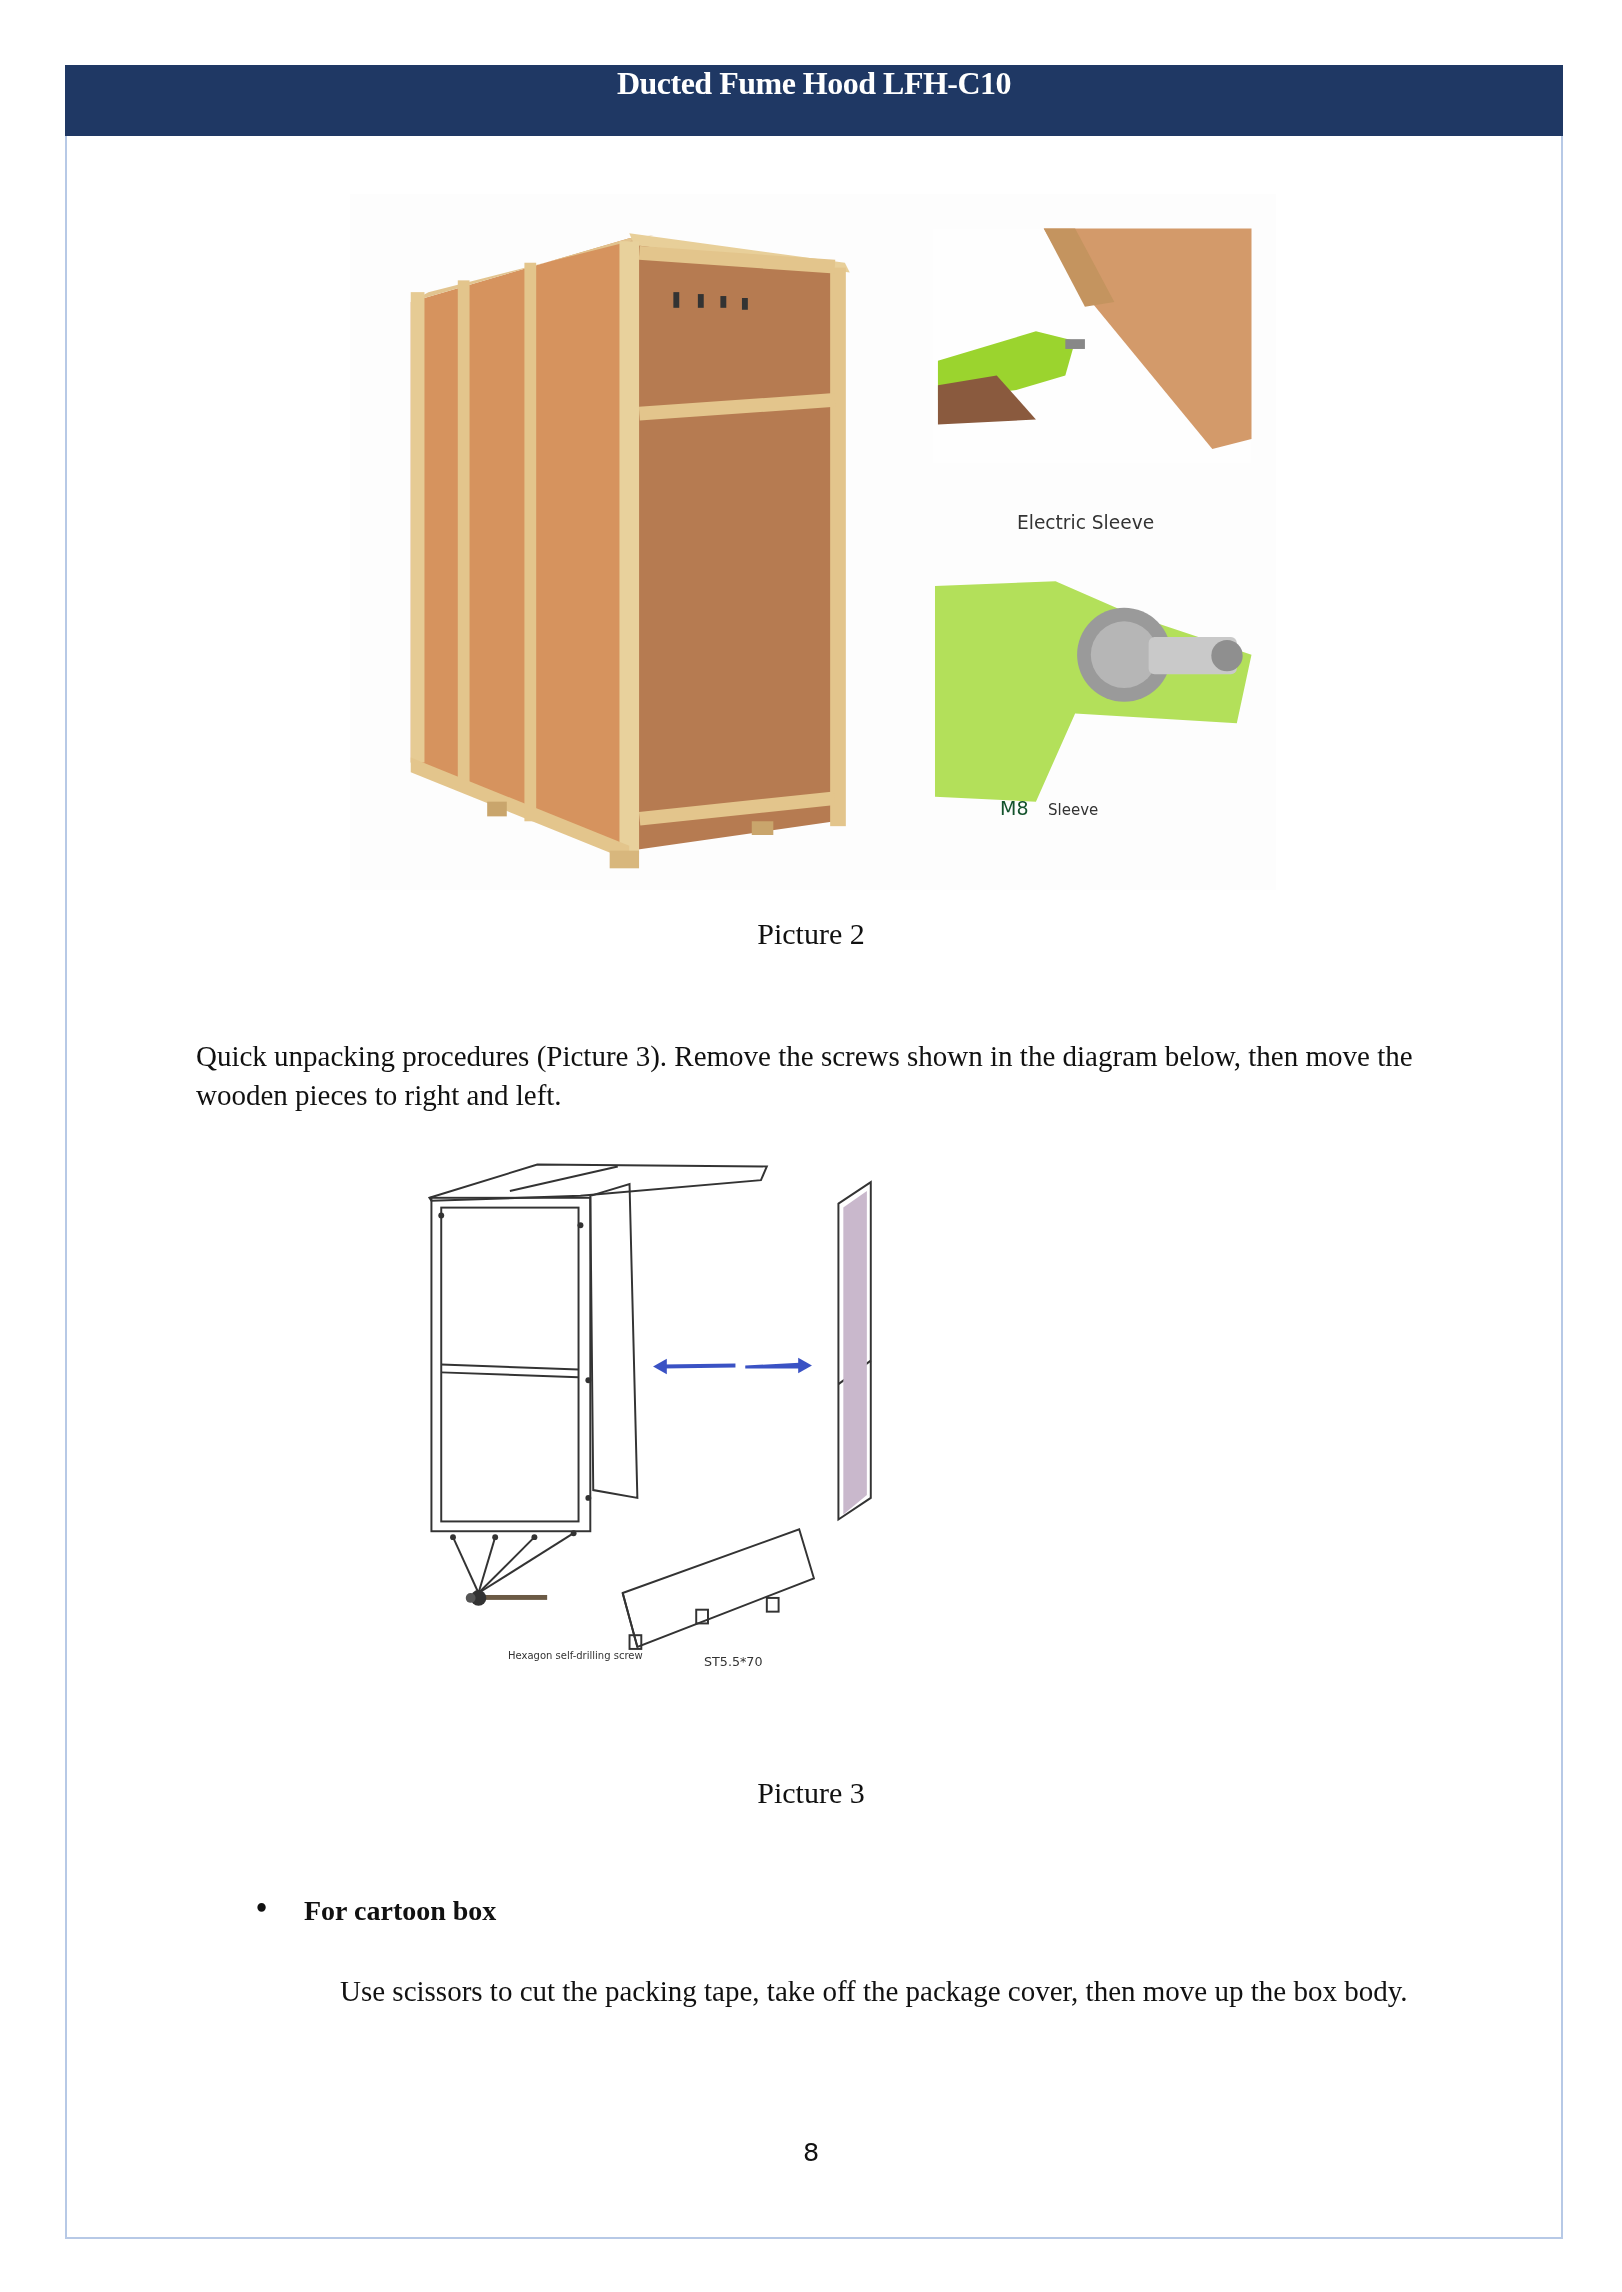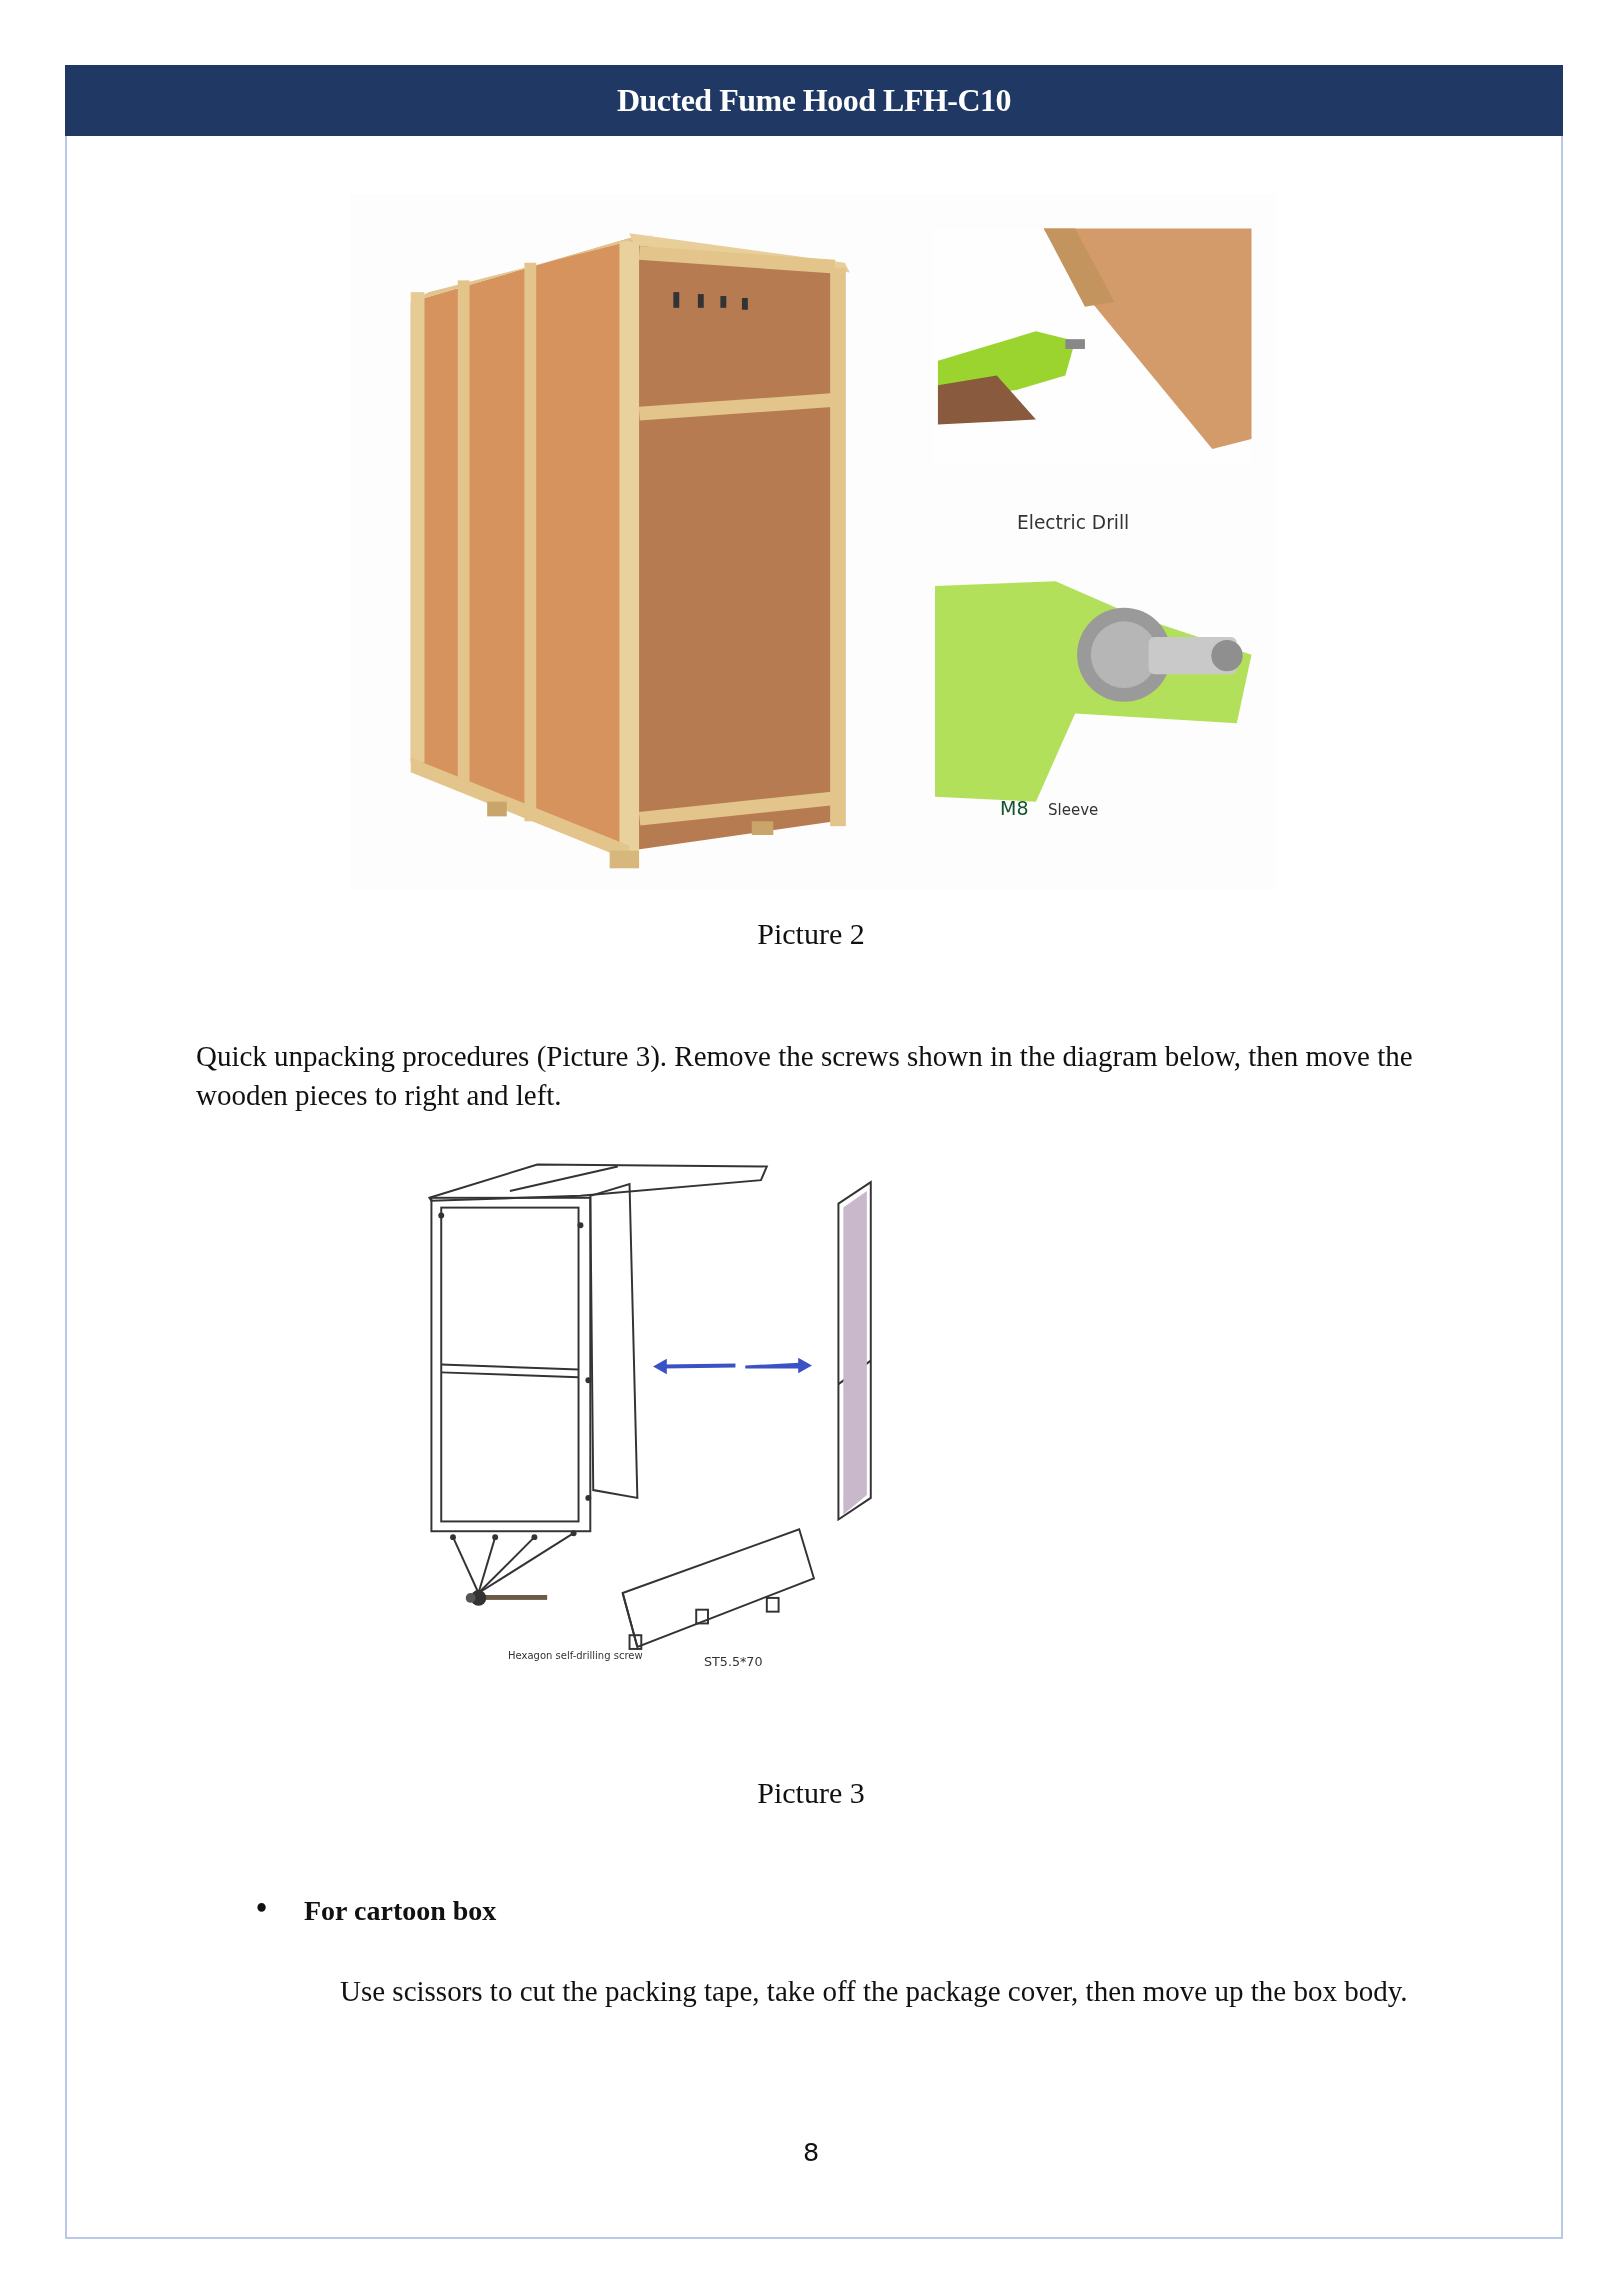--- a/index.html
+++ b/index.html
@@ -1,21 +1,21 @@
 <!DOCTYPE html>
 <html><head>
 <meta charset="utf-8">
 <style>
   html, body { margin: 0; padding: 0; background: #ffffff; }
   body { width: 1622px; height: 2293px; position: relative; overflow: hidden;
          font-family: "DejaVu Serif", "Liberation Serif", serif; color: #111; }
   .page-frame { position: absolute; left: 65px; top: 65px; width: 1498px; height: 2174px;
                 border: 2px solid #b7c9e6; box-sizing: border-box; }
   .header-bar { position: absolute; left: 65px; top: 65px; width: 1498px; height: 71px;
-                background: #1f3864; display: flex; align-items: center; justify-content: center; }
+                background: #1f3864; display: flex; justify-content: center; }
   .header-title { color: #fff; font-weight: bold; font-size: 32px; letter-spacing: -0.5px;
                   font-family: "Liberation Serif", "DejaVu Serif", serif; }
   .fig { position: absolute; }
   .caption { position: absolute; left: 0; width: 1622px; text-align: center; font-size: 30px;
              font-family: "Liberation Serif", serif; }
   .para { position: absolute; left: 196px; width: 1274px; font-size: 29px; line-height: 39px;
           font-family: "Liberation Serif", serif; }
   .bullet { position: absolute; left: 253px; top: 1892px; font-size: 29px; }
   .bullet-title { position: absolute; left: 304px; top: 1895px; font-size: 28px; font-weight: bold;
                   font-family: "Liberation Serif", serif; }
@@ -70,21 +70,21 @@
     <polygon points="600,170 700,140 740,150 730,185 680,200 600,210" fill="#9bd42e"></polygon>
     <polygon points="600,195 660,185 700,230 600,235" fill="#8a5a3e"></polygon>
     <rect x="730" y="148" width="20" height="10" fill="#888"></rect>
 
     <polygon points="597,400 720,395 800,430 920,470 905,540 740,530 700,620 597,615" fill="#b3e05a"></polygon>
     <circle cx="790" cy="470" r="48" fill="#9a9a9a"></circle>
     <circle cx="790" cy="470" r="34" fill="#b6b6b6"></circle>
     <rect x="815" y="452" width="90" height="38" rx="6" fill="#c9c9c9"></rect>
     <circle cx="895" cy="471" r="16" fill="#8f8f8f"></circle>
   </svg>
-  <span class="img-label" style="left:667px;top:318px;font-size:18.6px;">Electric Drill</span>
+  <span class="img-label" style="left:667px;top:318px;font-size:18.6px;">Electric Sleeve</span>
   <span class="img-label" style="left:650px;top:603px;font-size:19px;color:#14532d;">M8</span>
   <span class="img-label" style="left:698px;top:607px;font-size:15px;">Sleeve</span>
 </div>
 <div class="caption" style="top:917px;">Picture 2</div>
 
 <div class="para" style="top:1037px;">Quick unpacking procedures (Picture 3). Remove the screws shown in the diagram below, then move the wooden pieces to right and left.</div>
 
 <div class="fig" style="left:402px;top:1137px;width:814px;height:559px;">
   <svg width="814" height="559" viewBox="0 0 830 570">
     <g fill="none" stroke="#333" stroke-width="2">

